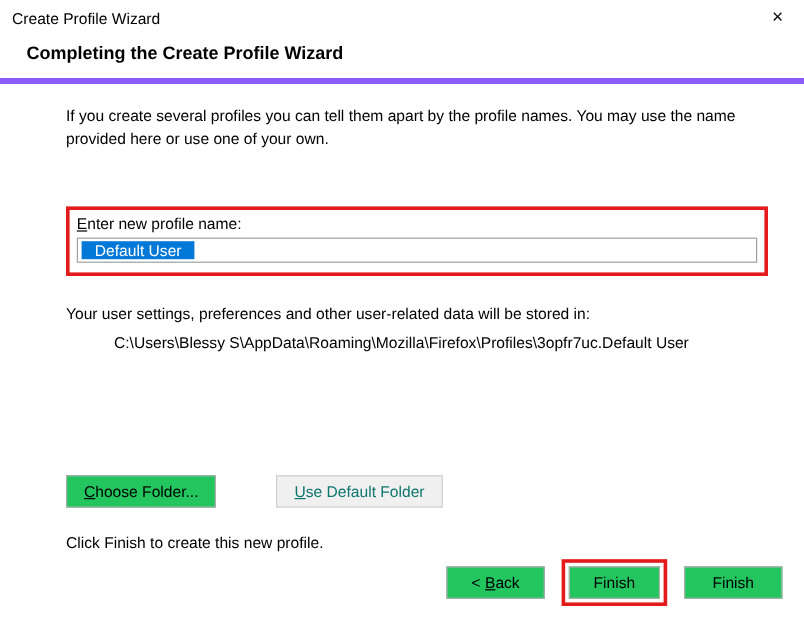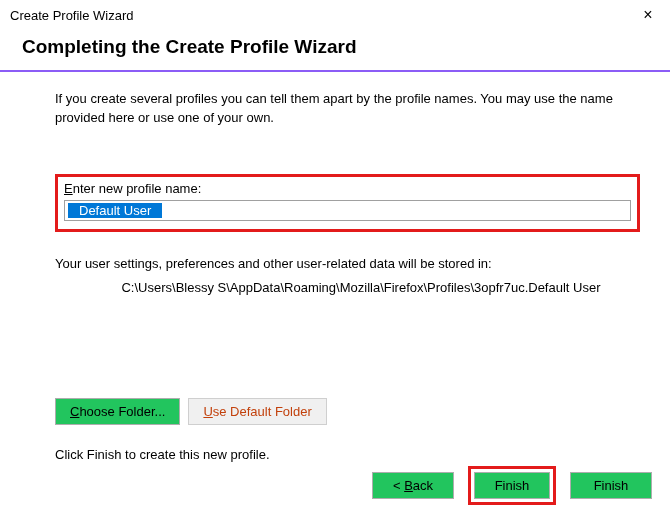--- a/index.html
+++ b/index.html
@@ -21,23 +21,23 @@
     }
     .close-x {
       font-size: 16px;
       font-weight: 300;
       width: 24px;
       text-align: center;
       cursor: pointer;
     }
     .header {
       padding: 6px 4px 12px 22px;
-      font-size: 19px;
+      font-size: 15px;
       font-weight: 700;
-      border-bottom: 2px solid #8b5cf6;
+      border-bottom: 5px solid #8b5cf6;
     }
     .content {
       padding: 18px 30px 0 55px;
     }
     .intro {
       line-height: 1.45;
       margin-bottom: 10px;
     }
     .highlight-field {
       border: 3px solid #e31b1b;
@@ -61,46 +61,46 @@
     }
     .profile-input .seltext {
       background: #0078d7;
       color: #fff;
       padding: 0 11px;
     }
     .storage-label {
       margin-bottom: 8px;
     }
     .storage-path {
-      margin-left: 27px;
+      margin-left: 40px;
       line-height: 1.45;
       margin-bottom: 100px;
       word-break: break-word;
-      text-align: center;
     }
     .folder-row {
       display: flex;
       gap: 8px;
       margin-bottom: 22px;
     }
     .btn {
       background: #22c55e;
       border: 1px solid #adadad;
       padding: 5px 14px;
       font-family: inherit;
       font-size: 13px;
       cursor: pointer;
       min-width: 70px;
     }
     .btn .u { text-decoration: underline; }
     .btn[disabled] {
-      color: #c2410c;
+      color: #0f766e;
       background: #f0f0f0;
       border-color: #cfcfcf;
       cursor: default;
+      margin-left: 42px;
     }
     .finish-text {
       margin-bottom: 22px;
     }
     .button-bar {
       position: absolute;
       bottom: 10px;
       right: 0;
       display: flex;
       align-items: center;

